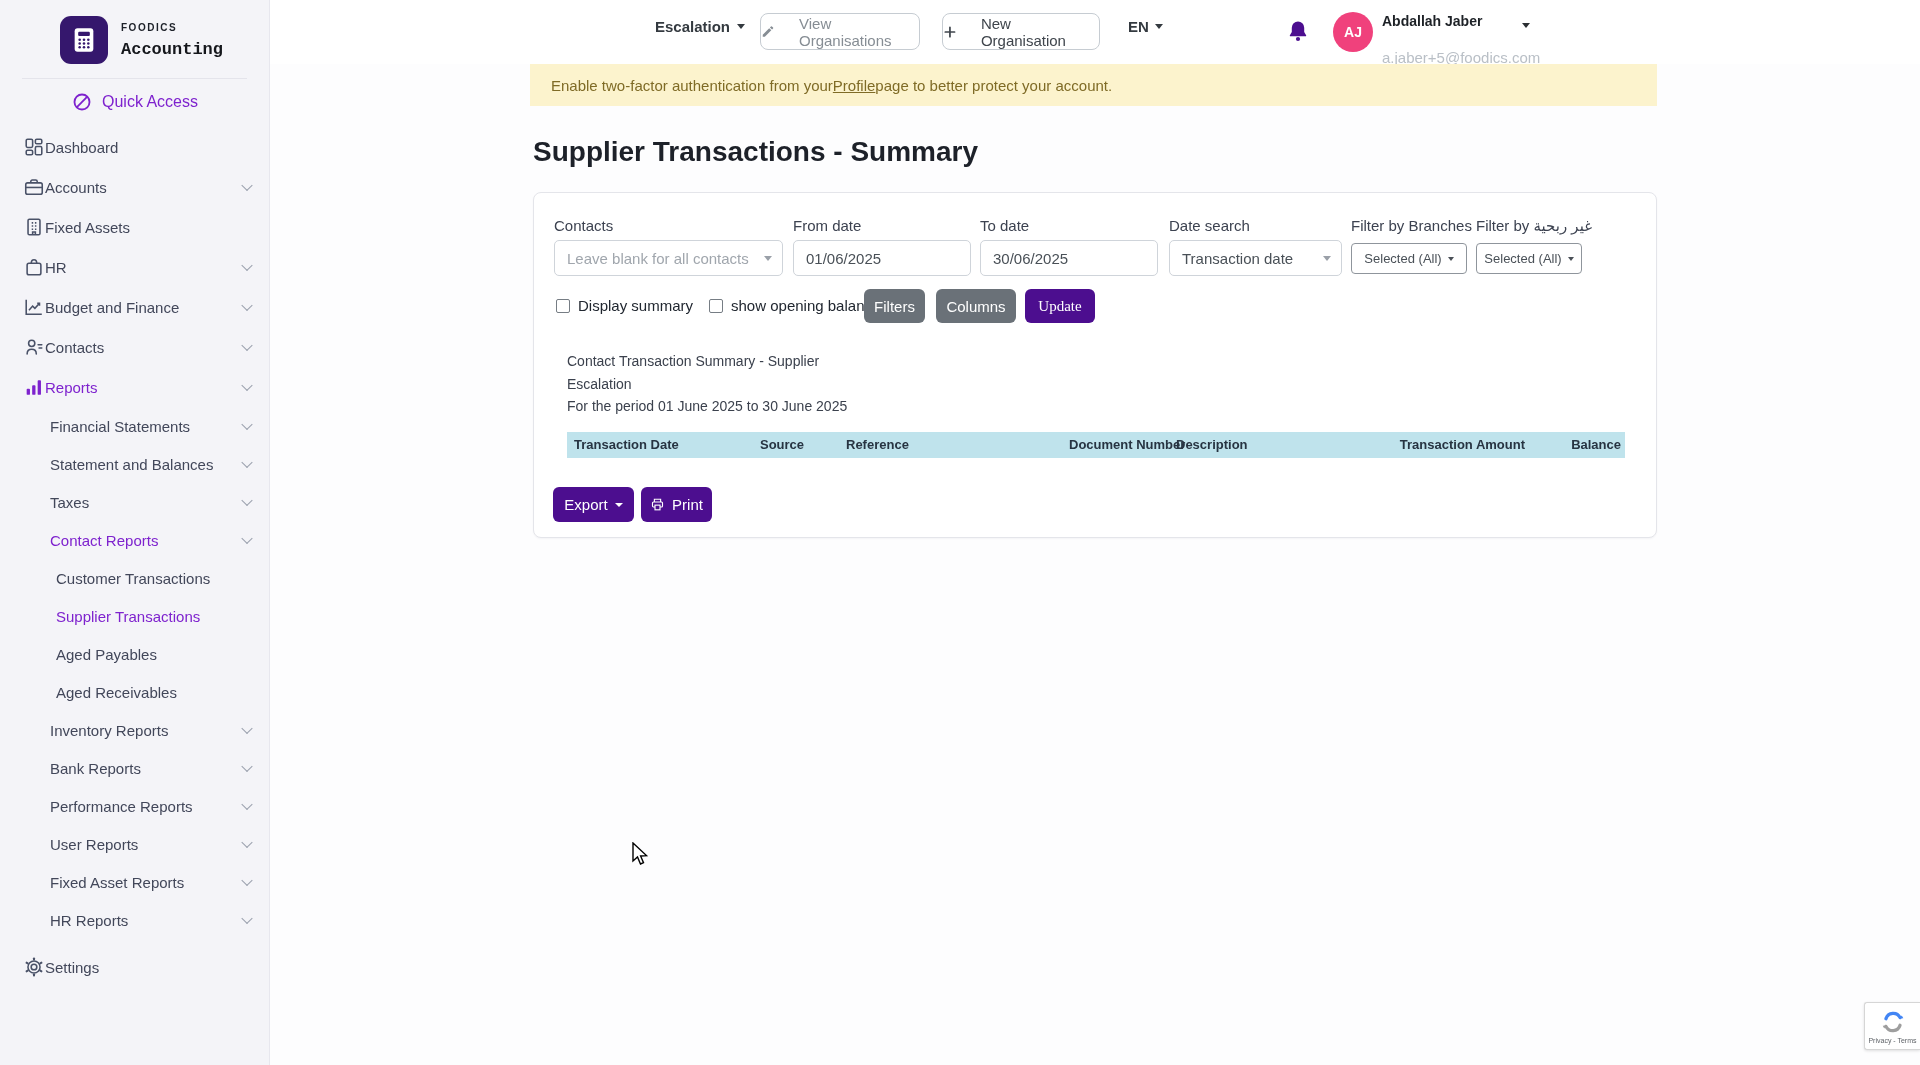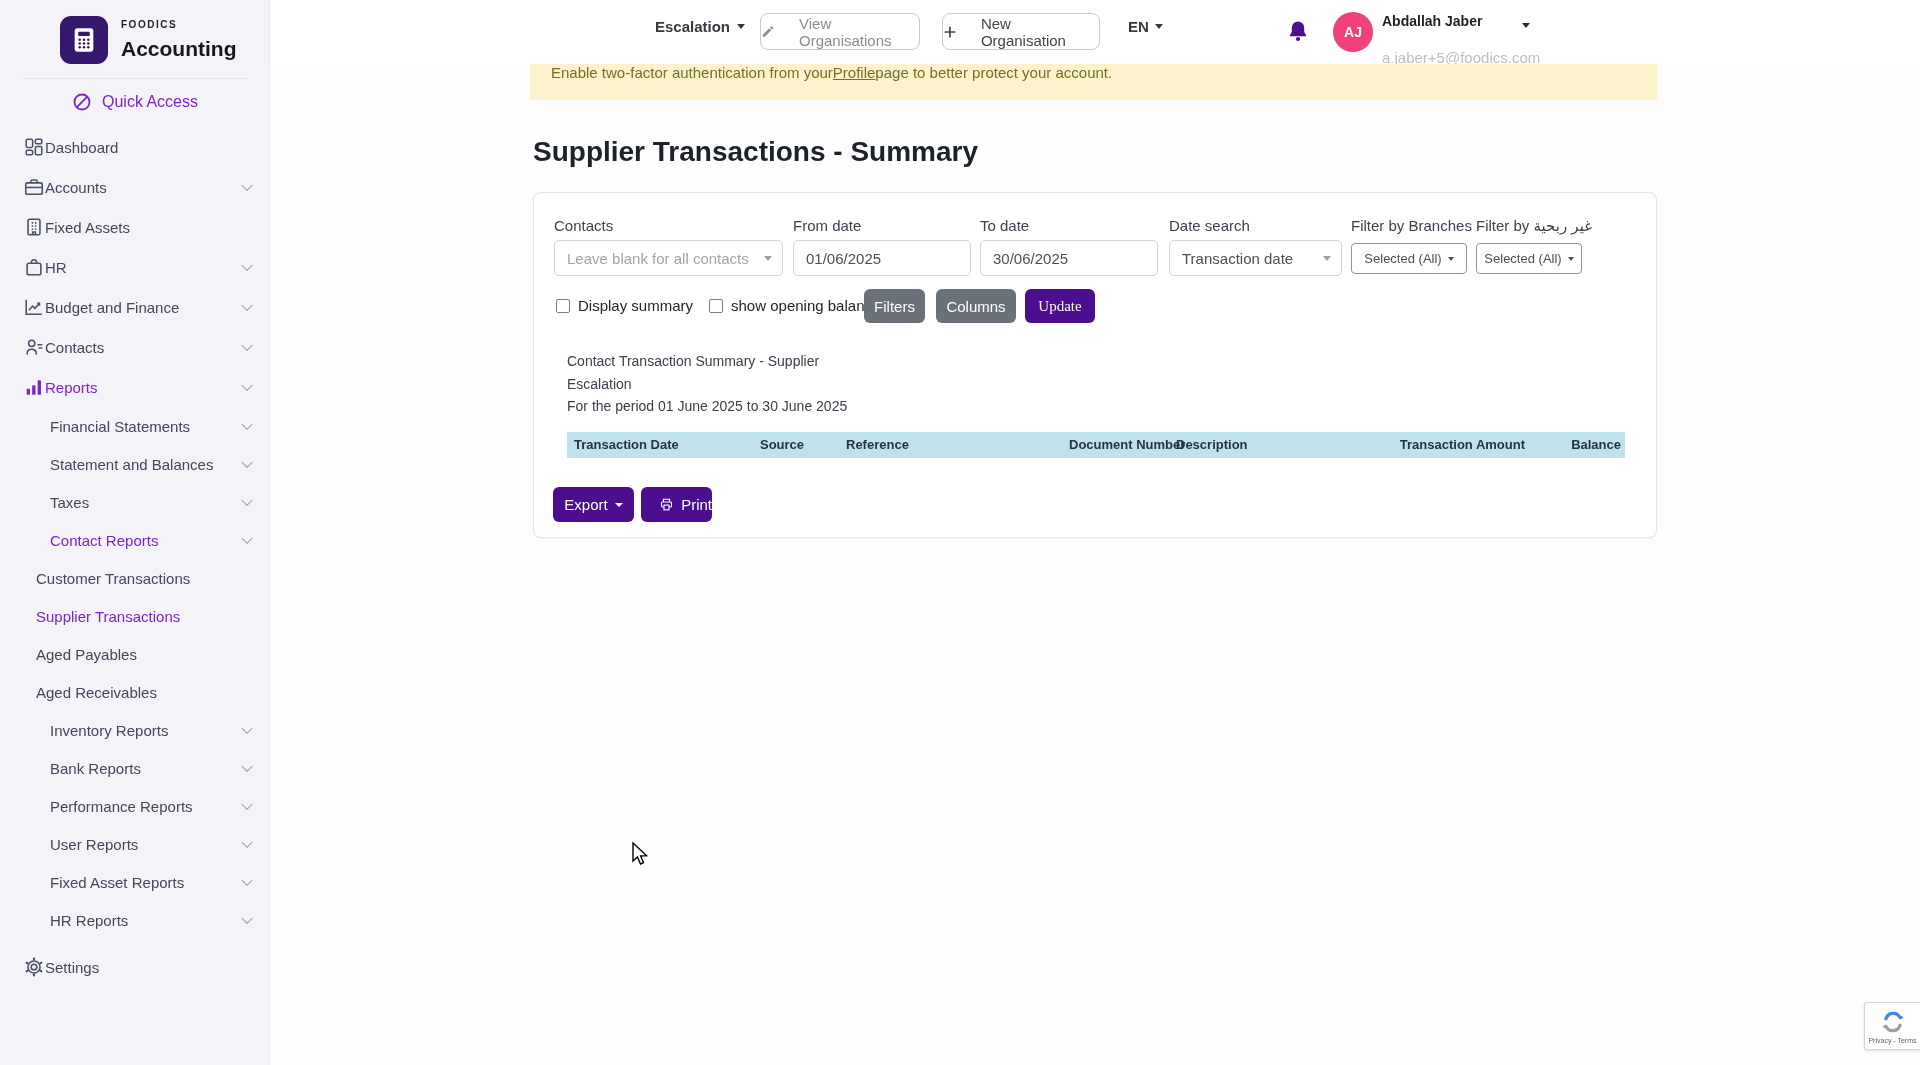--- a/index.html
+++ b/index.html
@@ -4,28 +4,28 @@
 <style>
   * { margin:0; padding:0; box-sizing:border-box; }
   html,body { width:1920px; height:1065px; overflow:hidden; }
   body { font-family:"Liberation Sans", sans-serif; background:#fdfdfe; position:relative; color:#3f4554; }
 
   
   .sidebar { position:absolute; left:0; top:0; width:270px; height:1065px; background:#f4f4f8; border-right:1px solid #e7e7ee; }
   .logo-row { display:flex; align-items:center; gap:13px; padding:16px 0 14px 60px; }
   .logo-sq { width:48px; height:48px; background:#35176d; border-radius:11px; display:flex; align-items:center; justify-content:center; }
   .brand-foodics { font-size:10px; font-weight:700; letter-spacing:1.5px; color:#1d2129; }
-  .brand-app { font-size:21px; font-weight:700; color:#15171c; margin-top:7px; }
+  .brand-app { font-size:17px; font-weight:700; color:#15171c; margin-top:7px;font-family:Liberation Mono, monospace; }
   .sb-divider { height:1px; background:#e4e4eb; margin:0 22px; }
   .quick-access { display:flex; align-items:center; justify-content:center; gap:9px; padding:12px 0 6px 0; color:#7e22ce; font-size:16px; cursor:pointer; }
   .nav { margin-top:8px; }
   .nav-item { display:flex; align-items:center; position:relative; font-size:15px; color:#42475a; cursor:pointer; }
   .nav-item.lvl1 { height:40px; padding-left:23px; }
   .nav-item.lvl2 { height:38px; padding-left:50px; }
-  .nav-item.lvl3 { height:38px; padding-left:36px; }
+  .nav-item.lvl3 { height:38px; padding-left:56px; }
   .nav-item.active { color:#7e22ce; }
   .nav-item .chev { position:absolute; right:18px; top:50%; width:8px; height:8px; border-right:1.7px solid #9aa0ad; border-bottom:1.7px solid #9aa0ad; transform:translateY(-70%) rotate(45deg); }
   .ic { width:22px; height:22px; flex:0 0 22px; }
   .settings-row { margin-top:8px; }
 
   
   .topbar { position:absolute; left:270px; top:0; width:1650px; height:64px; background:#fff; }
   .org-select { position:absolute; left:385px; top:18px; font-size:15px; color:#343a40; font-weight:600; display:flex; align-items:center; gap:7px; cursor:pointer; }
   .caret-dn { width:0; height:0; border-left:4.5px solid transparent; border-right:4.5px solid transparent; border-top:5px solid #343a40; }
   .tb-btn { position:absolute; top:13px; height:37px; background:#fff; border:1px solid #c6ccd2; border-radius:8px; display:flex; align-items:center; justify-content:center; gap:24px; font-size:15px; cursor:pointer; }
@@ -34,21 +34,21 @@
   .lang { position:absolute; left:858px; top:18px; font-size:15px; color:#343a40; font-weight:600; display:flex; align-items:center; gap:6px; cursor:pointer; }
   .bell-btn { position:absolute; left:1016px; top:18px; cursor:pointer; }
   .avatar { position:absolute; left:1063px; top:12px; width:40px; height:40px; border-radius:50%; background:#f0417c; color:#fff; font-size:14px; font-weight:700; display:flex; align-items:center; justify-content:center; }
   .user-block { position:absolute; left:1112px; top:13px; }
   .user-name { font-size:14px; font-weight:700; color:#1d2126; }
   .user-email { font-size:15px; color:#b9bfc6; margin-top:20px; }
   .user-caret { position:absolute; left:1252px; top:28px; cursor:pointer; }
   .user-caret .caret-dn { border-top-color:#2b2f33; }
 
   
-  .alert-banner { position:absolute; left:530px; top:64px; width:1127px; height:36px; background:#fcf3cd; display:flex; align-items:flex-start; padding-left:21px; font-size:15px; color:#7f6b26; }
+  .alert-banner { position:absolute; left:530px; top:64px; width:1127px; height:42px; background:#fcf3cd; display:flex; align-items:center; padding-left:21px; font-size:15px; color:#7f6b26; }
   .alert-link { text-decoration:underline; color:#7f6b26; cursor:pointer; }
 
   
   .page-title { position:absolute; left:533px; top:136px; font-size:28px; font-weight:700; color:#1d2129; }
 
   
   .card { position:absolute; left:533px; top:192px; width:1124px; height:346px; background:#fff; border:1px solid #e4e5ea; border-radius:8px; box-shadow:0 1px 2px rgba(20,20,40,.04); }
   .f-label { position:absolute; top:24px; font-size:15px; color:#3c4250; }
   .lb-contacts { left:20px; } .lb-from { left:259px; } .lb-to { left:446px; } .lb-datesearch { left:635px; } .lb-branches { left:817px; } .lb-nonprofit { left:942px; }
   .select, .input { position:absolute; top:47px; height:36px; border:1px solid #cfd4da; border-radius:5px; background:#fff; font-size:15px; display:flex; align-items:center; padding:0 12px; }
@@ -70,21 +70,21 @@
   .btn-columns { left:402px; width:80px; }
   .btn-purple { background:#4c0e8f; }
   .btn-update { left:491px; width:70px;font-family:Liberation Serif, serif; }
   .report-lines { position:absolute; left:33px; top:157px; font-size:14px; color:#3b414d; line-height:22.5px; }
   .tbl-header { position:absolute; left:33px; top:239px; width:1058px; height:26px; background:#bfe3ec; }
   .th-cell { position:absolute; top:0; height:26px; line-height:26px; font-size:13px; font-weight:700; color:#273442; white-space:nowrap; }
   .th-txdate { left:7px; } .th-source { left:193px; } .th-ref { left:279px; } .th-docnum { left:502px; } .th-desc { left:609px; }
   .th-amount { right:100px; } .th-balance { right:4px; }
   .btn-bottom { top:294px; height:35px; }
   .btn-export { left:19px; width:81px; }
-  .btn-print { left:107px; width:71px;justify-content:flex-end; }
+  .btn-print { left:107px; width:71px; }
   .caret-white { width:0; height:0; border-left:4px solid transparent; border-right:4px solid transparent; border-top:4.5px solid #fff; }
 
   
   .recaptcha { position:absolute; right:0; bottom:15px; width:56px; height:48px; background:#fff; border:1px solid #d6d6d6; border-right:none; border-radius:3px 0 0 3px; box-shadow:0 1px 3px rgba(0,0,0,.12); display:flex; flex-direction:column; align-items:center; justify-content:center; gap:2px; }
   .recaptcha-text { font-size:7px; color:#5f6368; }
 
   
   .cursor { position:absolute; left:632px; top:842px; pointer-events:none; }
 </style>
 </head>

